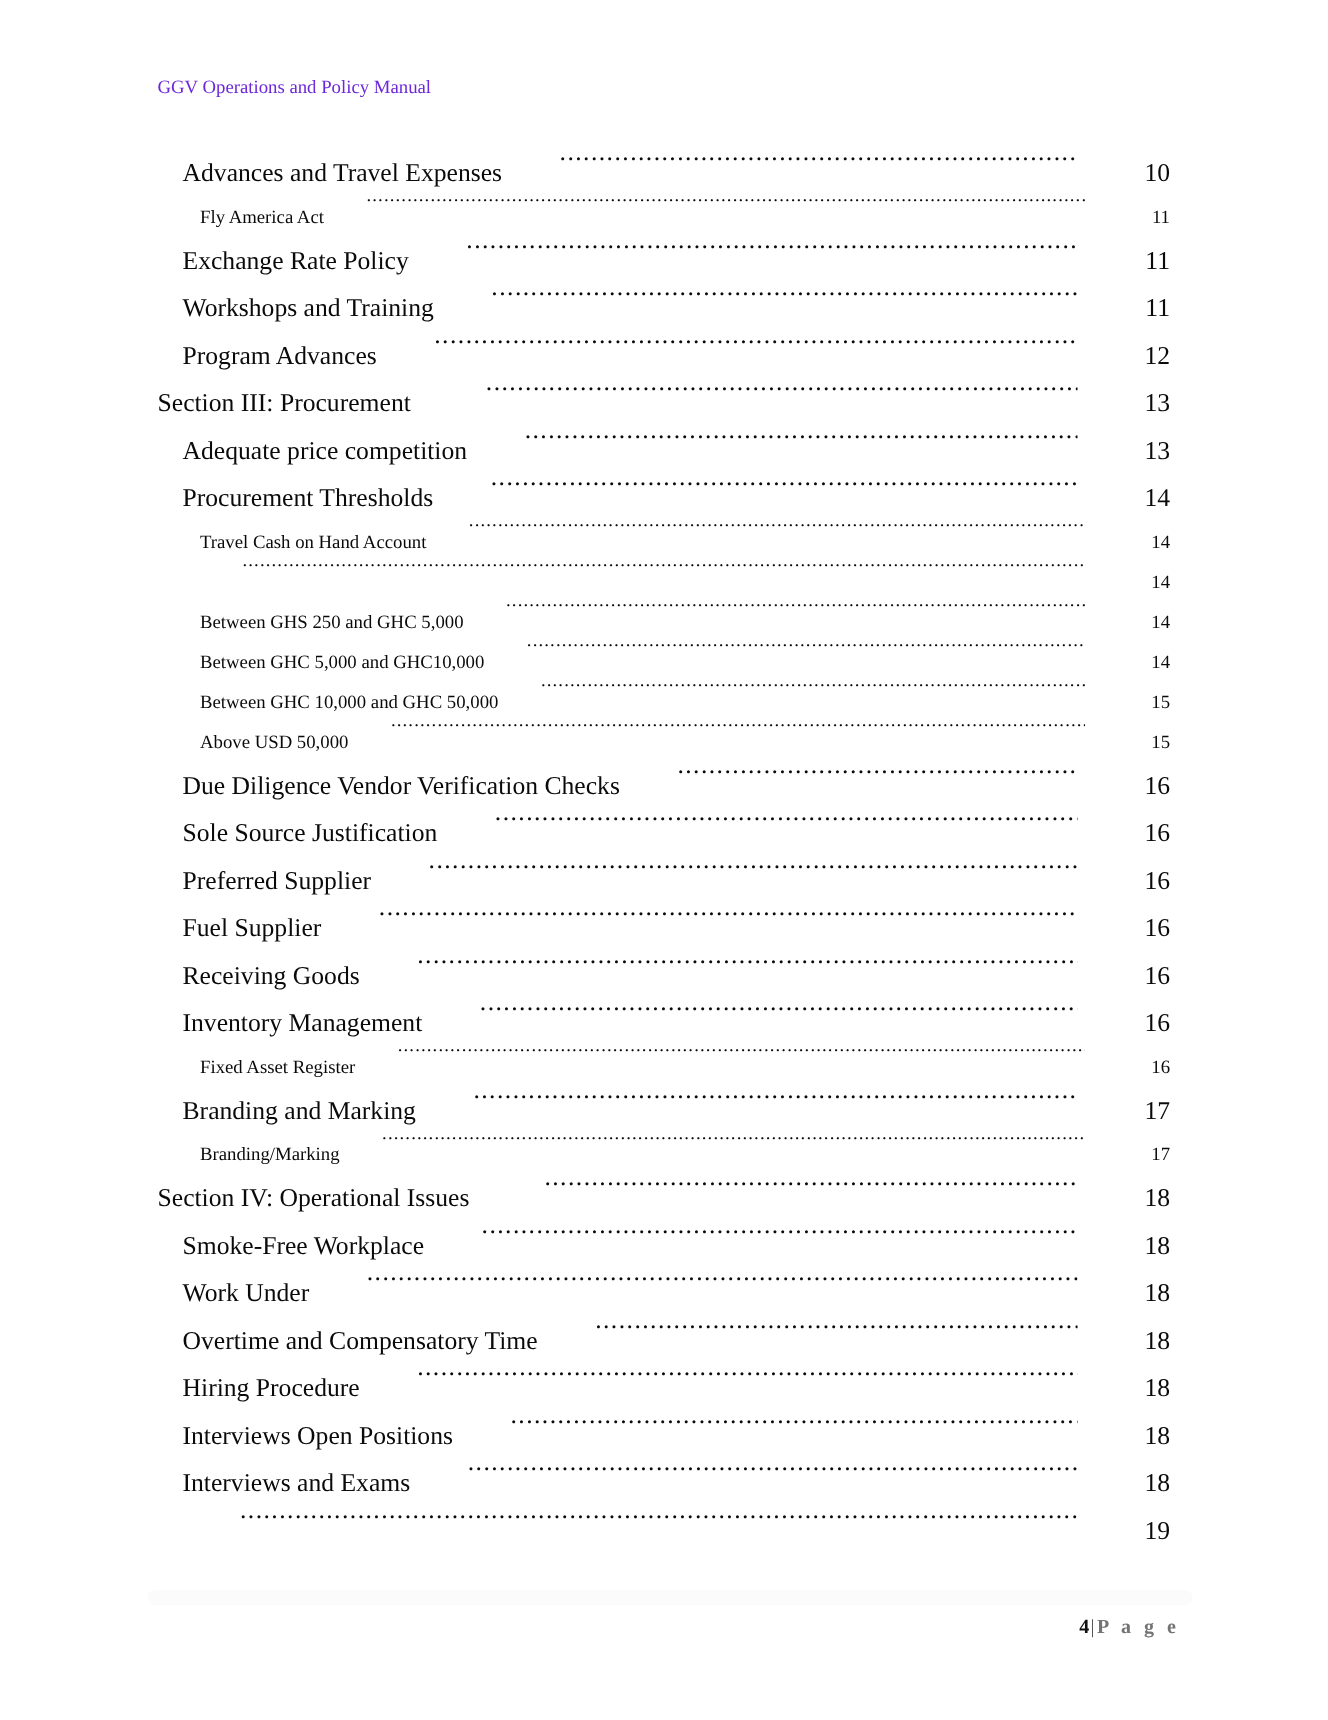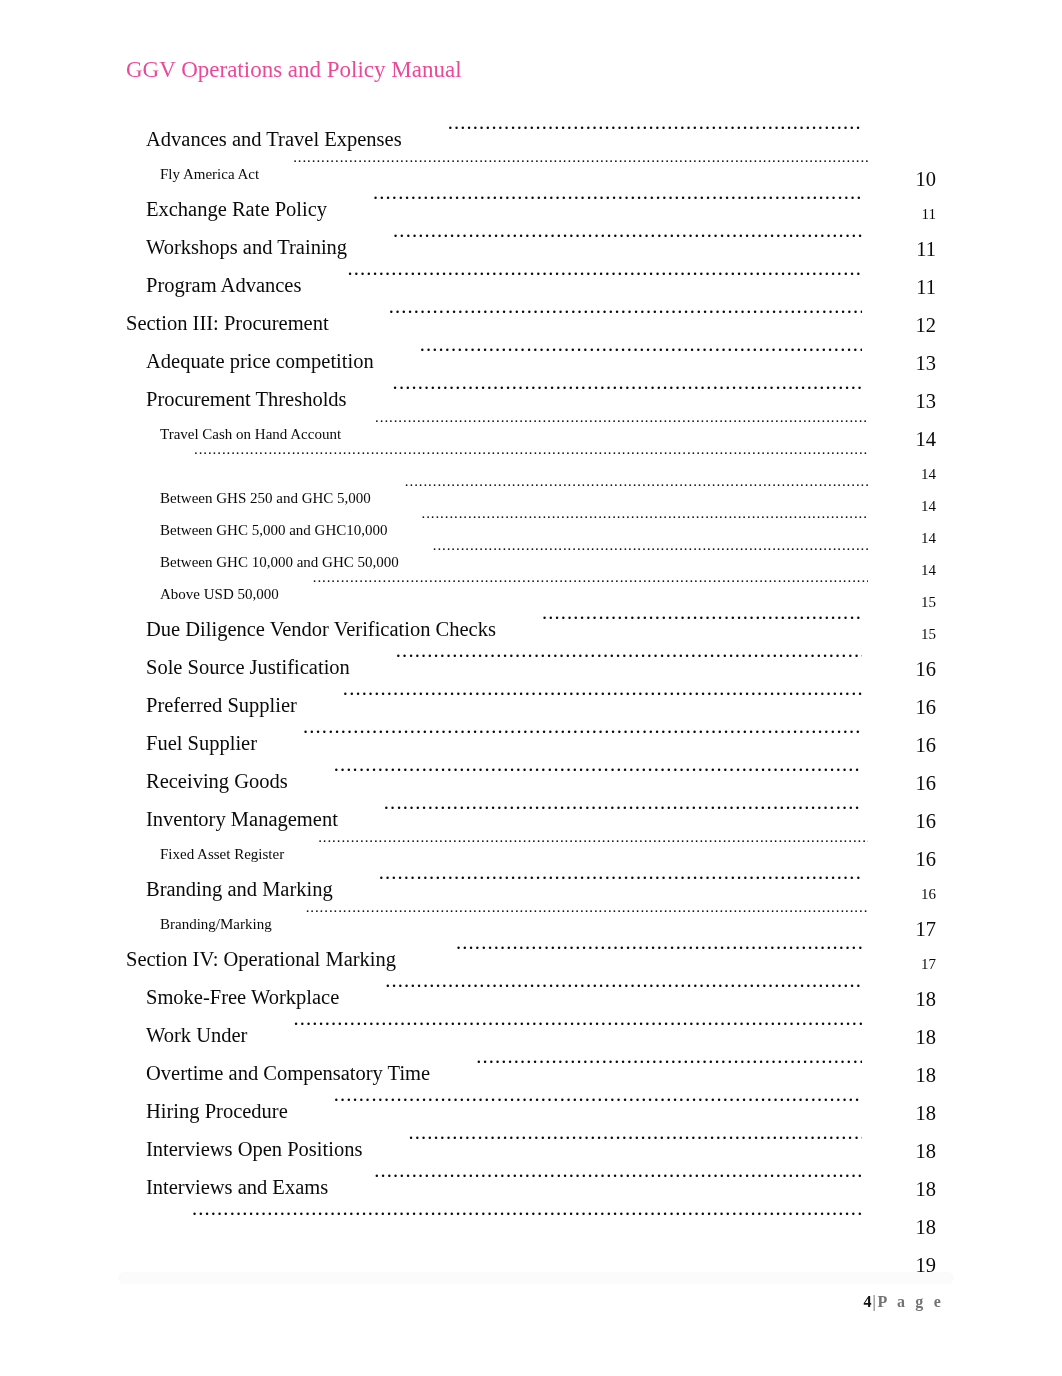--- a/index.html
+++ b/index.html
@@ -18,23 +18,23 @@
     color: #0a0a0a;
     overflow: hidden;
     box-sizing: border-box;
   }
 
   
   .doc-header {
     position: absolute;
     left: 126px;
     top: 59px;
-    font-size: 23px;
+    font-size: 15px;
     line-height: 22px;
-    color: #ec4899;
+    color: #6d28d9;
     white-space: nowrap;
   }
 
   
   .toc {
     position: absolute;
     left: 126px;
     top: 120px;
     width: 810px;
   }
@@ -70,21 +70,20 @@
     right: 0;
     bottom: 0;
     overflow: hidden;
     white-space: nowrap;
     letter-spacing: 1.15px;
   }
 
   .toc-page {
     flex: 0 0 auto;
     text-align: right;
-    margin-top: 40px;
   }
 
   
   .lvl0 {
     padding-left: 0px;
     height: 38px;
     font-size: 20.5px;
     line-height: 38px;
   }
   .lvl0 .toc-gap   { width: 60px; }
@@ -357,21 +356,21 @@
       <div class="toc-entry lvl2">
         <span class="toc-title">Branding/Marking</span>
         <span class="toc-gap"></span>
         <span class="toc-leader">
           <span class="dots">.........................................................................................................................................................................</span>
         </span>
         <span class="toc-tail"></span>
         <span class="toc-page">17</span>
       </div>
       <div class="toc-entry lvl0">
-        <span class="toc-title">Section IV: Operational Marking</span>
+        <span class="toc-title">Section IV: Operational Issues</span>
         <span class="toc-gap"></span>
         <span class="toc-leader">
           <span class="dots">.........................................................................................................................................................................</span>
         </span>
         <span class="toc-tail"></span>
         <span class="toc-page">18</span>
       </div>
       <div class="toc-entry lvl1">
         <span class="toc-title">Smoke-Free Workplace</span>
         <span class="toc-gap"></span>

